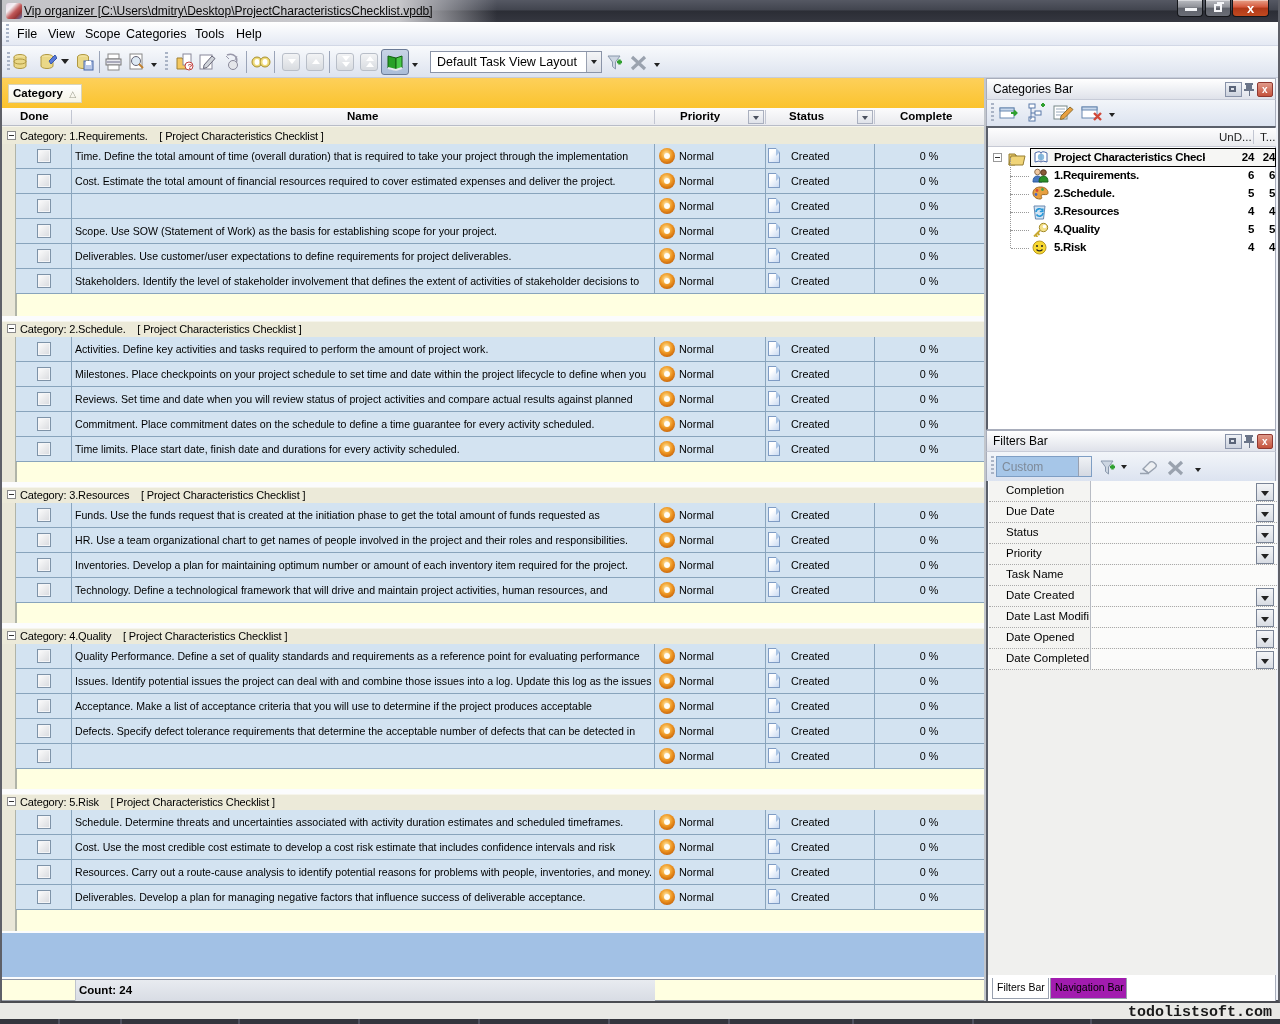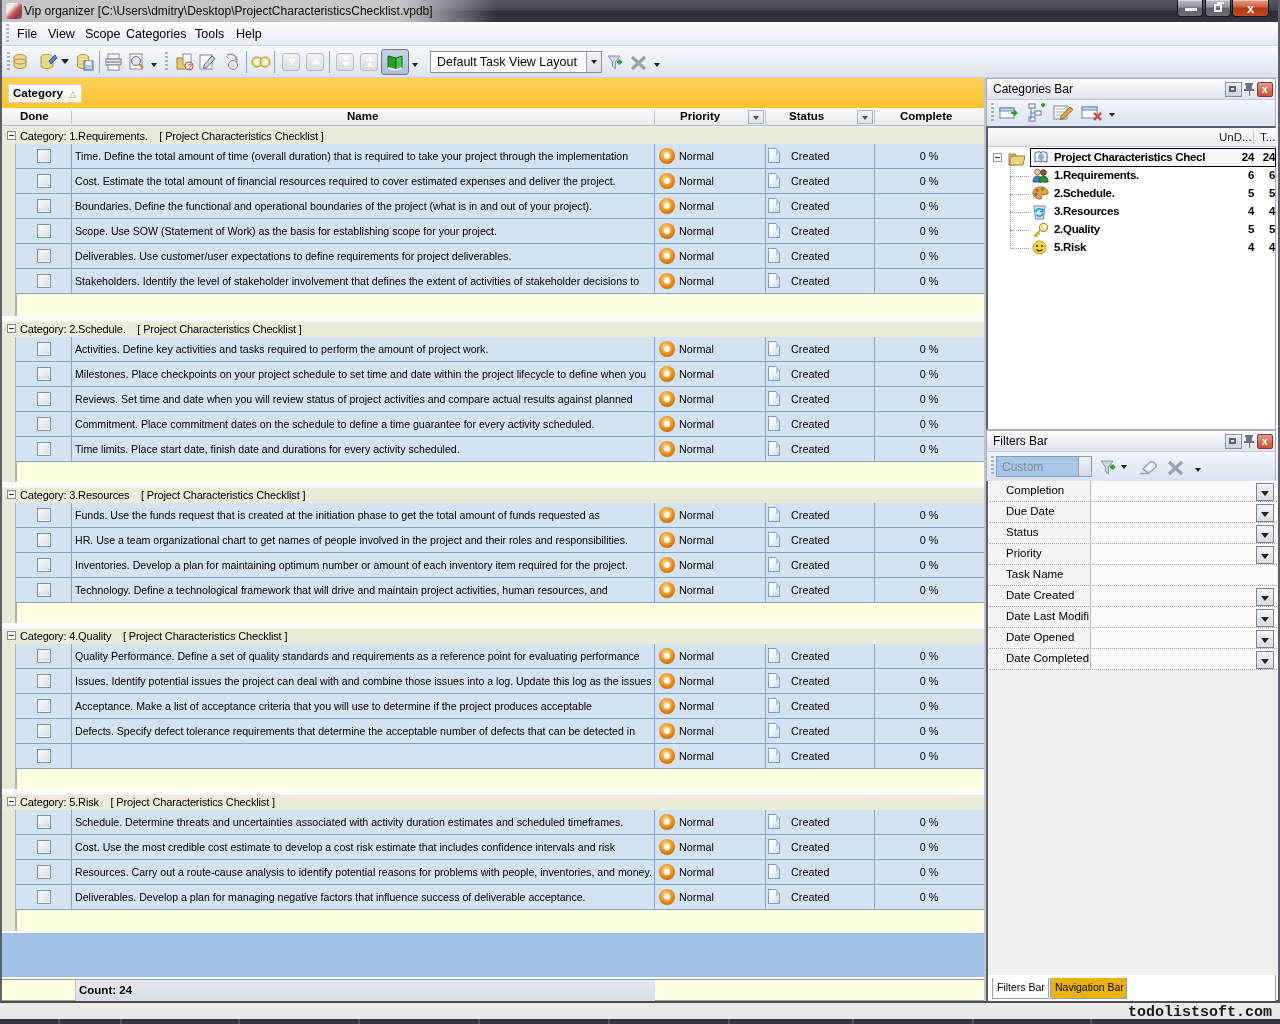--- a/index.html
+++ b/index.html
@@ -2,21 +2,21 @@
 <html><head>
 <meta charset="utf-8">
 <style>
 * { margin:0; padding:0; box-sizing:border-box; }
 html,body { width:1280px; height:1024px; overflow:hidden; }
 body { font-family:"Liberation Sans",sans-serif; background:#e9e9e6; position:relative; }
 .abs { position:absolute; }
 #win { position:absolute; left:0; top:0; width:1280px; height:1003px; background:#eef1f8; border-left:2px solid #5e6068; border-right:2px solid #5e6068; border-bottom:3px solid #4a4c52; }
 #title { position:absolute; left:0; top:0; width:1276px; height:22px; background:linear-gradient(to bottom,#555863 0%,#42454f 45%,#2b2d35 50%,#353740 100%); }
 #titlelight { position:absolute; left:0; top:0; width:495px; height:22px; background:linear-gradient(to right, #c4c4c8 0%, #c8c8cc 80%, rgba(198,198,202,0) 100%); }
-#titletext { position:absolute; left:22px; top:4px; font-size:12px; color:#0a0a0a; white-space:nowrap; }
+#titletext { position:absolute; left:22px; top:4px; font-size:12px; color:#0a0a0a; white-space:nowrap;text-decoration:underline; }
 .winbtn { position:absolute; top:0; height:17px; border:1px solid #14161a; border-top:none; border-radius:0 0 4px 4px; box-shadow:inset 0 1px 0 rgba(255,255,255,.45); }
 #menubar { position:absolute; left:0; top:22px; width:1276px; height:24px; background:linear-gradient(to bottom,#ffffff,#e4e9f3); border-bottom:1px solid #d2d8e6; }
 .menuitem { position:absolute; top:5px; font-size:12.5px; color:#000; }
 #toolbar { position:absolute; left:0; top:46px; width:1276px; height:32px; background:linear-gradient(to bottom,#f8fafc,#dde3ef); border-bottom:1px solid #c6ccda; }
 .tsep { position:absolute; top:5px; width:1px; height:22px; background:#9aa4b8; }
 .grip { position:absolute; top:6px; width:3px; height:20px; background-image:repeating-linear-gradient(to bottom,#aab4c6 0 2px,transparent 2px 4px); }
 #grid { position:absolute; left:0px; top:78px; width:982px; height:923px; background:#ffffff; }
 #catband { position:absolute; left:0; top:0; width:1184px; height:30px; background:linear-gradient(to bottom,#fdd05a,#fbc32d); }
 #catbtn { position:absolute; left:6px; top:6px; width:74px; height:19px; background:linear-gradient(to bottom,#ffffff,#f5f3e6); border:1px solid #d9d4ba; font-size:11.5px; font-weight:bold; color:#000; padding:2px 0 0 4px; }
 #colhdr { position:absolute; left:0; top:30px; width:982px; height:18px; background:linear-gradient(to bottom,#fcfcfd,#e9eaee); border-bottom:1px solid #b8bcc8; font-weight:bold; font-size:11.5px; }
@@ -222,21 +222,20 @@
           <span class="stxt">Created</span>
         </div>
 <div class="vline" style="left:858px"></div>
 <div class="abs" style="left:858px;top:0;width:110px;height:25px">
           <span class="pct">0 %</span>
         </div>
 </div>
 <div class="taskrow" style="top:116px">
 <div class="cb"></div>
 <div class="vline" style="left:55px"></div>
-<span class="tname">Boundaries. Define the functional and operational boundaries of the project (what is in and out of your project).</span>
 <div class="vline" style="left:638px"></div>
 <div class="abs" style="left:638px;top:0;width:111px;height:25px">
           <div class="ball"></div>
           <span class="ptxt">Normal</span>
         </div>
 <div class="vline" style="left:749px"></div>
 <div class="abs" style="left:749px;top:0;width:109px;height:25px">
           <div class="page"></div>
           <span class="stxt">Created</span>
         </div>
@@ -784,21 +783,21 @@
   <span class="abs" style="left:266px;top:2px;width:21px;text-align:right">4</span>
 </div>
 <div class="abs" style="left:0;top:93px;width:288px;height:18px;font-size:11.5px;font-weight:bold;letter-spacing:-0.3px">
   <div class="abs" style="left:22px;top:-9px;width:1px;height:18px;border-left:1px dotted #999"></div>
   <div class="abs" style="left:23px;top:9px;width:18px;height:1px;border-top:1px dotted #999"></div>
   <span class="abs" style="left:44px;top:1px"><svg width="17" height="15" viewBox="0 0 17 15">
               <circle cx="11.5" cy="5.5" r="4.2" fill="#f4e088" stroke="#a08828"></circle>
               <circle cx="12.5" cy="4.5" r="1.8" fill="#fff"></circle>
               <path d="M8 8.5 L2 14.5 M3.5 13 l2 2 M5.5 11 l2 2" stroke="#c8a830" stroke-width="1.8" fill="none"></path>
             </svg></span>
-  <span class="abs" style="left:66px;top:2px;white-space:nowrap">2.Quality</span>
+  <span class="abs" style="left:66px;top:2px;white-space:nowrap">4.Quality</span>
   <span class="abs" style="left:230px;top:2px;width:36px;text-align:right">5</span>
   <span class="abs" style="left:266px;top:2px;width:21px;text-align:right">5</span>
 </div>
 <div class="abs" style="left:0;top:111px;width:288px;height:18px;font-size:11.5px;font-weight:bold;letter-spacing:-0.3px">
   <div class="abs" style="left:22px;top:-9px;width:1px;height:18px;border-left:1px dotted #999"></div>
   <div class="abs" style="left:23px;top:9px;width:18px;height:1px;border-top:1px dotted #999"></div>
   <span class="abs" style="left:44px;top:1px"><svg width="15" height="15" viewBox="0 0 15 15">
               <circle cx="7.5" cy="7.5" r="6.5" fill="#f8d830" stroke="#b89820"></circle>
               <circle cx="5" cy="6" r="1" fill="#222"></circle>
               <circle cx="10" cy="6" r="1" fill="#222"></circle>
@@ -909,21 +908,21 @@
   <div class="abs" style="left:101px;top:0;width:1px;height:21px;background:#b8bcc4"></div>
   <div class="abs" style="left:102px;top:0;width:186px;height:20px;background:#fbfbfa"></div>
   <div class="abs" style="right:3px;top:2px;width:18px;height:18px;background:linear-gradient(to bottom,#f4f5f7,#d8dce3);border:1px solid #7a8496">
             <div class="abs" style="left:4px;top:7px;border:4px solid transparent;border-top:5px solid #222"></div>
           </div>
 </div>
       <div class="abs" style="left:0;top:189px;width:288px;height:305px;background:#f0f0ee"></div>
       <div class="abs" style="left:4px;top:497px;width:57px;height:21px;background:#fff;border:1px solid #98a0ae;border-top:none;font-size:10.5px">
           <span class="abs" style="left:4px;top:3px">Filters Bar</span>
         </div>
-      <div class="abs" style="left:62px;top:497px;width:77px;height:21px;background:#eab308;border:1px solid #98a0ae;border-top:none;font-size:10.5px">
+      <div class="abs" style="left:62px;top:497px;width:77px;height:21px;background:#a21caf;border:1px solid #98a0ae;border-top:none;font-size:10.5px">
           <span class="abs" style="left:4px;top:3px">Navigation Bar</span>
         </div>
     </div>
 </div>
 </div>
 <div class="abs" style="left:0;top:1003px;width:1280px;height:16px;background:#e9e9e6">
   <span class="abs" style="right:8px;top:1px;font-family:'Liberation Mono',monospace;font-size:15px;font-weight:bold;color:#1a1a1a">todolistsoft.com</span>
 </div>
 <div class="abs" style="left:0;top:1019px;width:1280px;height:5px;background:#34353d">
   <div class="abs" style="left:58px;top:0;width:2px;height:5px;background:#515361"></div>

